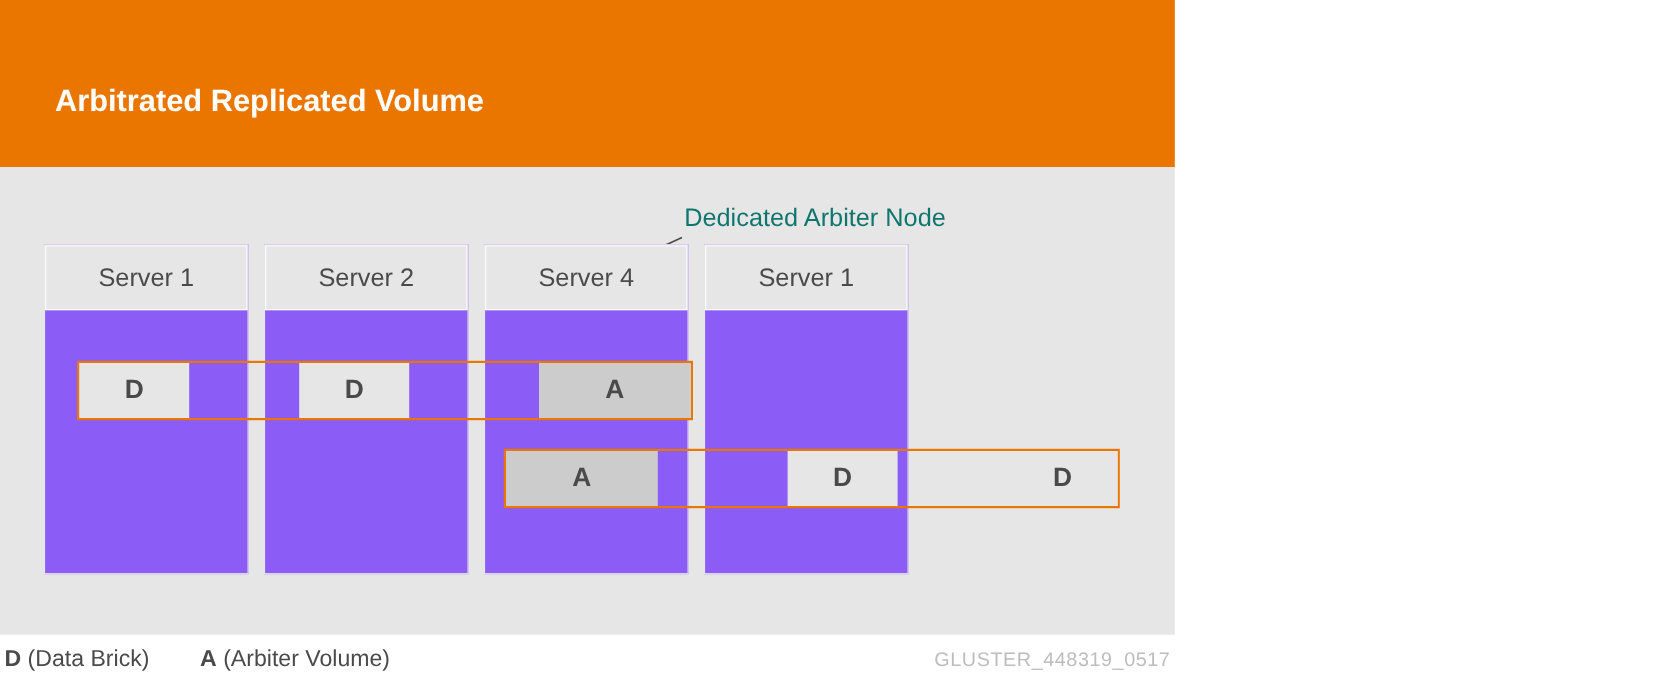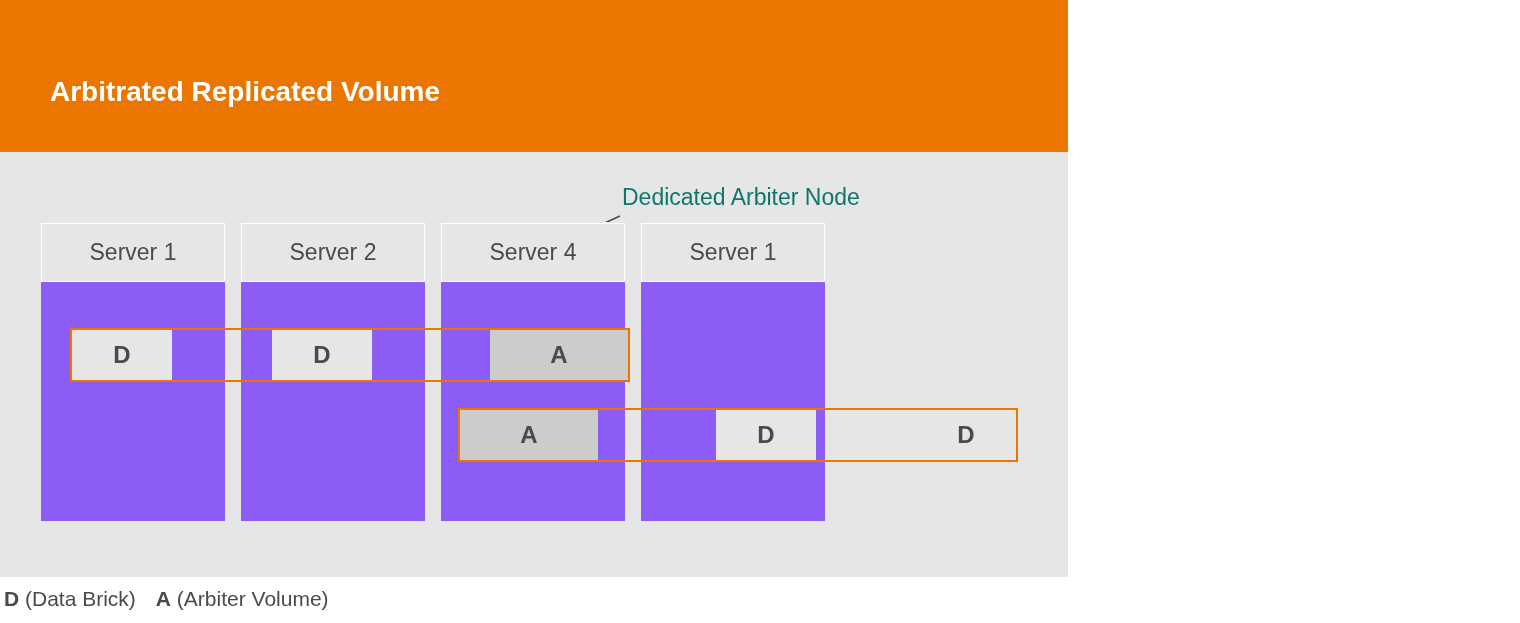--- a/index.html
+++ b/index.html
@@ -81,21 +81,21 @@
   .arbiter-brick { background: #cccccc; width: 138px; }
   .footer {
     display: flex;
     justify-content: space-between;
     align-items: center;
     padding: 10px 4px 0 4px;
     width: 1068px;
     font-size: 21px;
     color: #4a4a4a;
   }
-  .legend { display: flex; gap: 20px; }
+  .legend { display: flex; gap: 46px; }
   .legend b { font-weight: 700; }
   .doc-id { color: #bdbdbd; font-size: 18px; letter-spacing: 0.5px; }
 </style>
 </head>
 <body>
 
 <div class="container">
   <div class="header">Arbitrated Replicated Volume</div>
 
   <div class="body-area">
@@ -134,13 +134,14 @@
 
     </div>
   </div>
 </div>
 
 <div class="footer">
   <div class="legend">
     <span><b>D</b><span> (Data Brick)</span></span>
     <span><b>A</b><span> (Arbiter Volume)</span></span>
   </div>
+  <div class="doc-id">GLUSTER_448319_0517</div>
 </div>
 
 </body></html>

